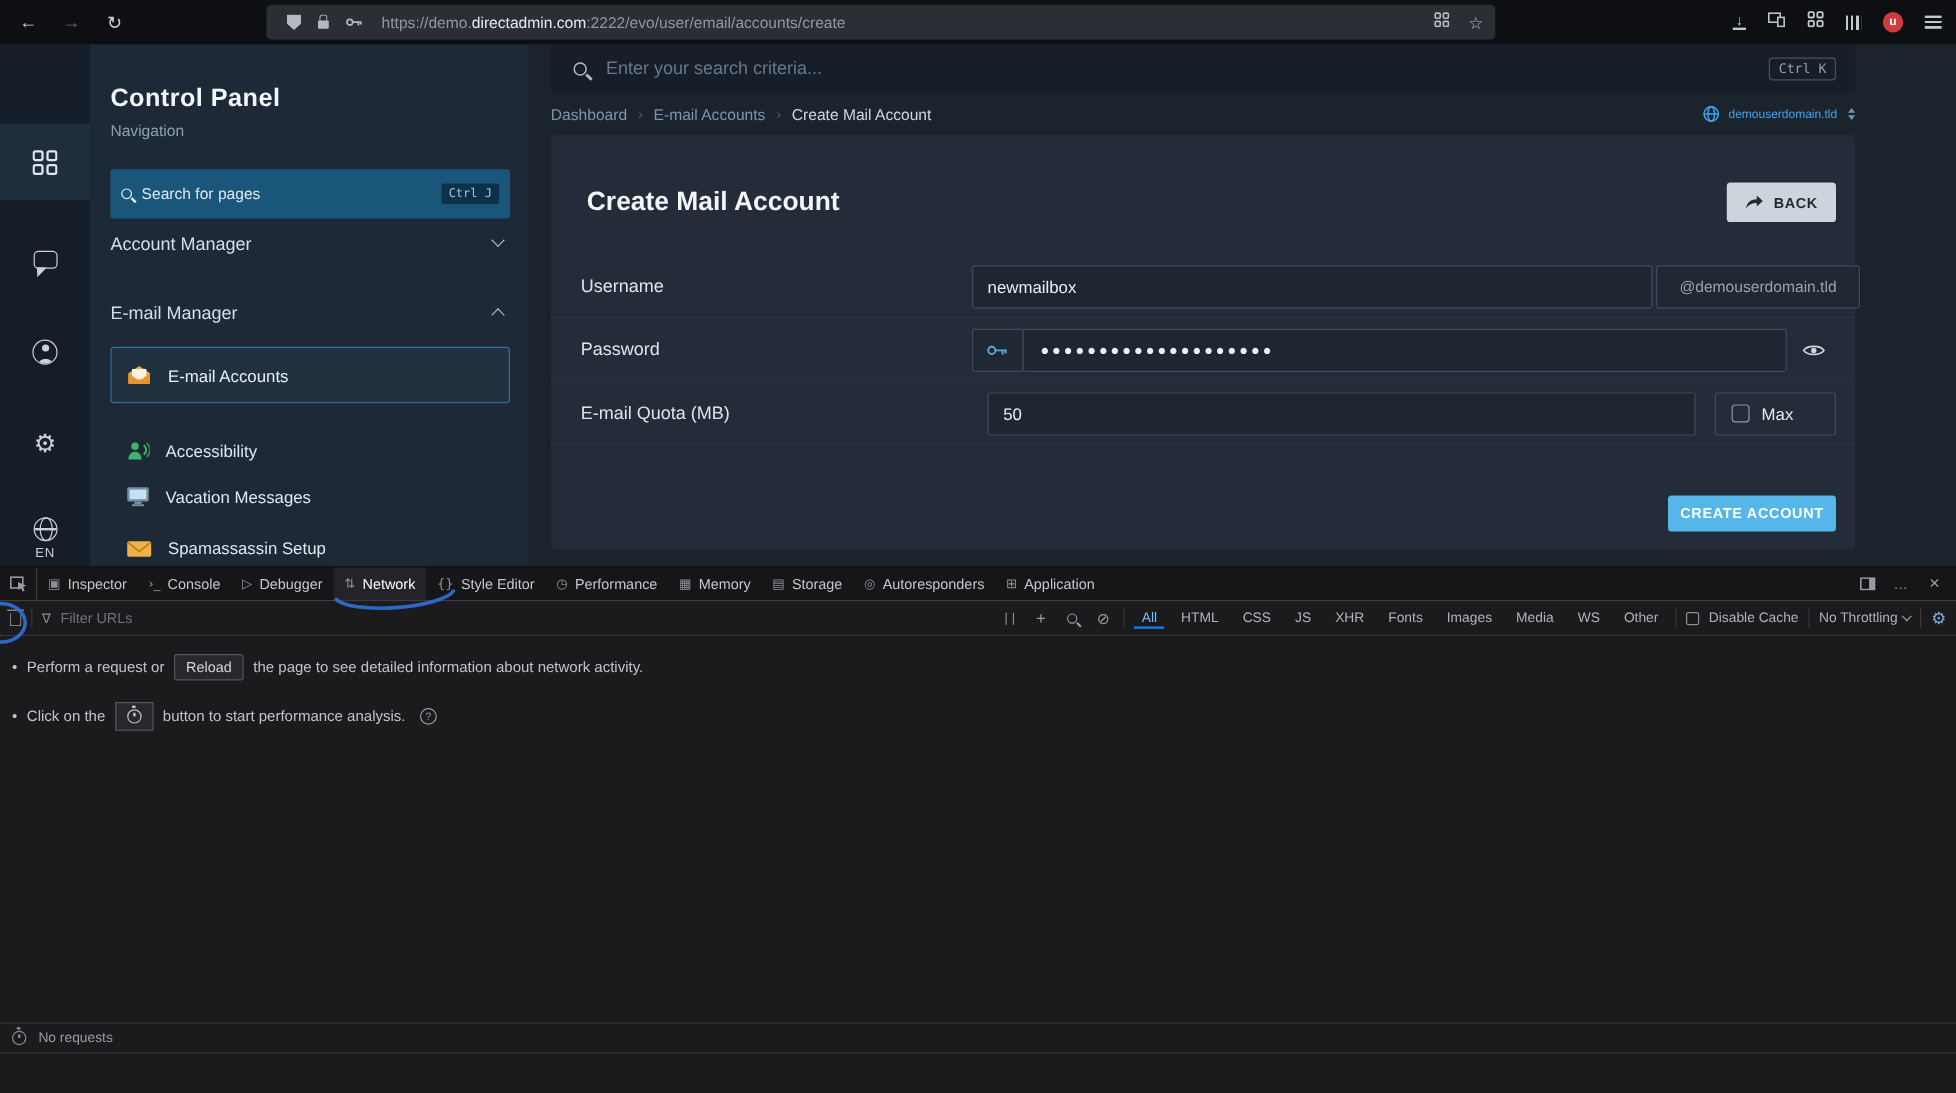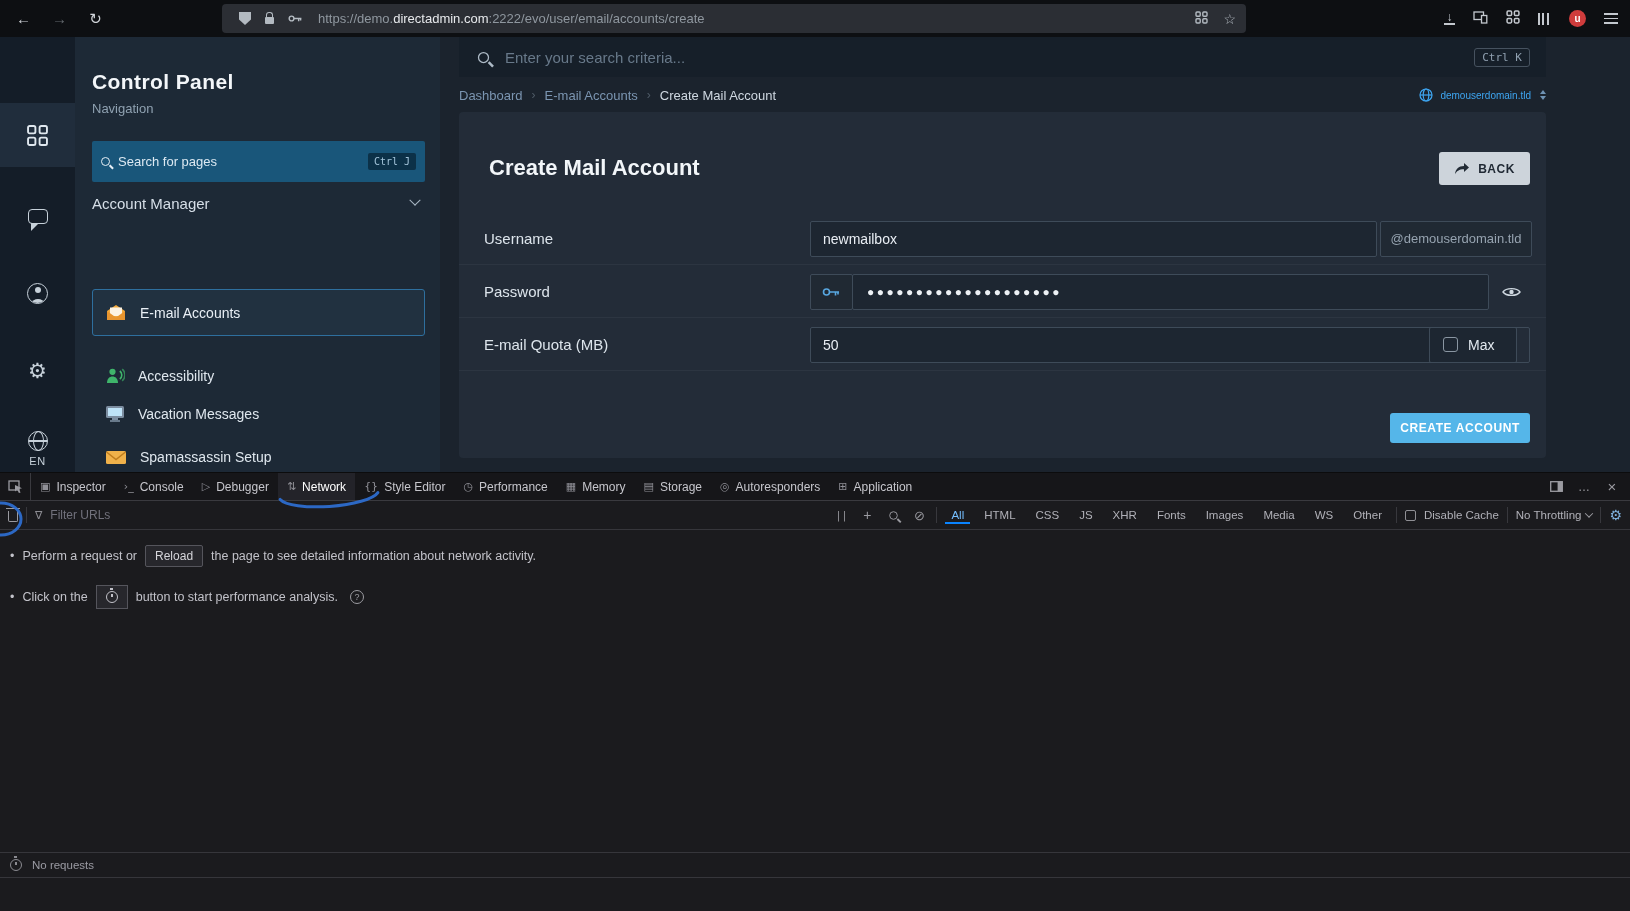--- a/index.html
+++ b/index.html
@@ -118,21 +118,21 @@
     border-radius:3px; color:#1f2833; font-size:12px; font-weight:700; letter-spacing:.5px;
     display:flex; align-items:center; justify-content:center; gap:8px; }
   .rows { position:absolute; left:0; top:100px; width:100%; }
   .frow { height:53px; position:relative; border-bottom:1px solid #2c3541; }
   .frow-label { position:absolute; left:25px; top:0; height:100%; display:flex; align-items:center;
     font-size:15px; color:#dde5ec; }
   .ctl { position:absolute; top:8.5px; height:36px; }
   .inp { background:#1d2631; border:1px solid #3e4b59; border-radius:2px; display:flex; align-items:center; }
   .inp input { width:100%; height:100%; background:transparent; border:none; color:#e9eef4;
     font-size:14px; padding:0 12px; }
-  .suffix-box { left:921px; width:152px; border:1px solid #3e4b59; border-radius:2px; background:#202933;
+  .suffix-box { left:921px; width:170px; border:1px solid #3e4b59; border-radius:2px; background:#202933;
     color:#96a3b0; font-size:13px; display:flex; align-items:center; justify-content:center; }
   .key-btn { left:351px; width:43px; border:1px solid #3e4b59; border-radius:2px; background:#202933;
     display:flex; align-items:center; justify-content:center; }
   .pw-field { left:393px; width:637px; }
   .pw-dots { padding:0 14px; font-size:12px; letter-spacing:2.5px; color:#edf1f5; }
   .eye-wrap { left:1040px; width:24px; display:flex; align-items:center; justify-content:center; }
   .max-box { left:970px; width:101px; border:1px solid #3e4b59; border-radius:2px; display:flex;
     align-items:center; gap:10px; padding-left:13px; color:#e2e9ef; font-size:14px; }
   .max-check { width:15px; height:15px; border:1.5px solid #8a96a2; border-radius:3px; flex:none; }
   .submit-btn { position:absolute; right:16px; top:301px; width:140px; height:30px; background:#55b6e9;
@@ -293,20 +293,24 @@
       <div class="sb-search">
         <span class="icon-mag"></span>
         <input type="text" placeholder="Search for pages" style="">
         <span class="kbd-j mono">Ctrl J</span>
       </div>
 
       <div class="sb-section" style="top:149px">
         <span>Account Manager</span>
         <span class="chev down"></span>
       </div>
+      <div class="sb-section" style="top:207px">
+        <span>E-mail Manager</span>
+        <span class="chev up"></span>
+      </div>
 
       <div class="sb-item-selected">
         <svg width="22" height="18" viewBox="0 0 22 18">
           <path d="M2 7 L11 1 L20 7 V16 H2 Z" fill="#f2a93b"></path>
           <rect x="5" y="3.5" width="12" height="8.5" fill="#fdf3e2"></rect>
           <path d="M2 7 L11 13.5 L20 7 V16 H2 Z" fill="#e8952f"></path>
         </svg>
         <span>E-mail Accounts</span>
       </div>
 
@@ -401,21 +405,21 @@
             <span class="ctl eye-wrap">
               <svg width="19" height="12" viewBox="0 0 19 12">
                   <path d="M1 6 C4 1.5 15 1.5 18 6 C15 10.5 4 10.5 1 6 Z" fill="none" stroke="#cfd8e0" stroke-width="1.4"></path>
                   <circle cx="9.5" cy="6" r="2.2" fill="#cfd8e0"></circle>
                 </svg>
             </span>
           </div>
 
           <div class="frow">
             <span class="frow-label">E-mail Quota (MB)</span>
-            <div class="ctl inp" style="left:351px; width:707px">
+            <div class="ctl inp" style="left:364px; width:590px">
               <input value="50" style="">
             </div>
             <div class="ctl max-box">
               <span class="max-check"></span>
               <span>Max</span>
             </div>
           </div>
         </div>
 
         <button class="submit-btn">CREATE ACCOUNT</button>

